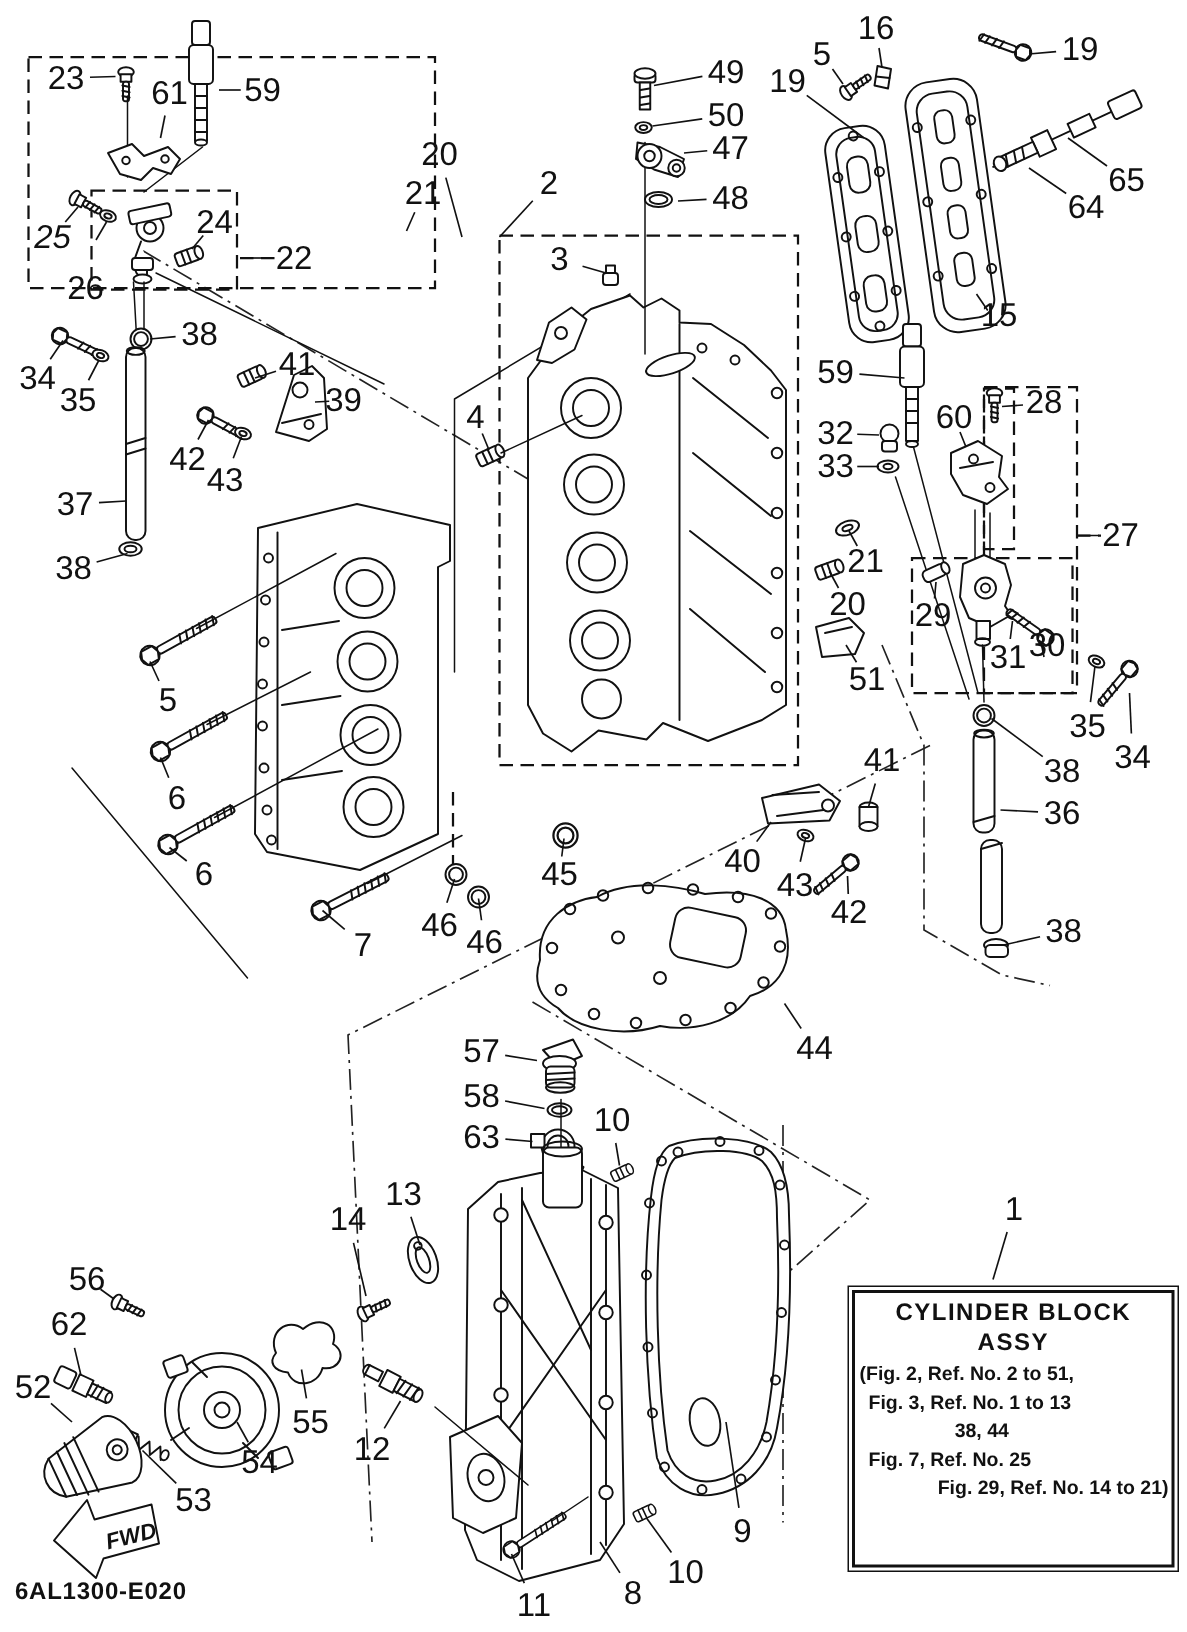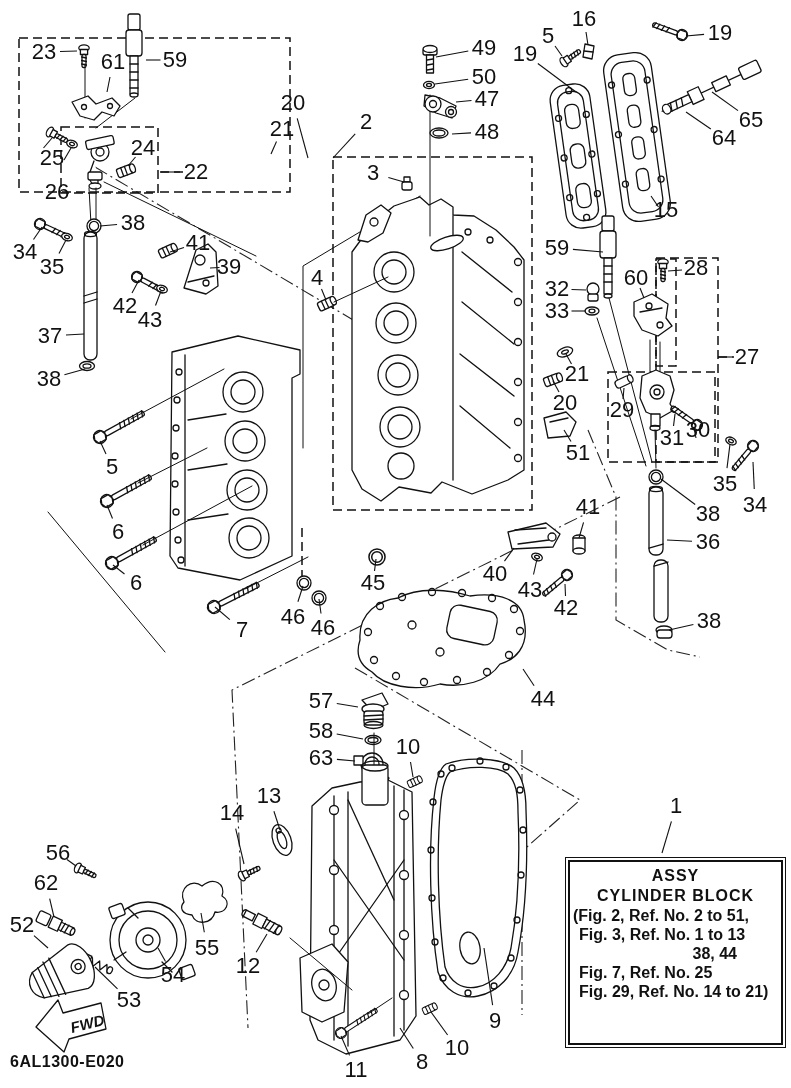--- a/index.html
+++ b/index.html
@@ -12,28 +12,28 @@
   .dash{stroke:#111;fill:none;stroke-width:1.5;stroke-dasharray:9 5;}
   .chain{stroke:#222;fill:none;stroke-width:1.1;stroke-dasharray:14 4 2 4;}
   #leader-layer line{stroke:#111;stroke-width:1.1;}
   .callout{position:absolute;transform:translate(-50%,-50%);font-size:22px;font-weight:400;
            color:#111;letter-spacing:0;white-space:nowrap;line-height:1;cursor:pointer;}
   #info-box{position:absolute;left:565px;top:857px;width:221px;height:191px;
             border:1.5px solid #111;background:#fff;box-sizing:border-box;padding:2px;}
   #info-box .inner{border:2px solid #111;width:100%;height:100%;box-sizing:border-box;
             padding:4px 2px 0 2px;}
   .ib-title{font-weight:bold;font-size:16px;text-align:center;letter-spacing:1px;line-height:20px;}
-  .ib-line{font-weight:bold;font-size:16px;line-height:19px;white-space:nowrap;}
+  .ib-line{font-weight:bold;font-size:13px;line-height:19px;white-space:nowrap;}
   .ib-line.l0{padding-left:1px;}
   .ib-line.l1{text-align:right;padding-right:35px;}
   .ib-line.l2{padding-left:7px;}
   .ib-line.l3{padding-left:7px;}
-  .ib-line.l4{text-align:right;padding-right:42px;}
+  .ib-line.l4{text-align:center;padding-right:42px;}
   .ib-line.l5{padding-left:7px;}
-  .ib-line.l6{padding-left:7px;}
+  .ib-line.l6{padding-left:7px;text-align:right;}
   #fig-code{position:absolute;left:10px;top:1053px;font-size:16px;font-weight:bold;letter-spacing:.5px;}
   .fwd-text{font-size:15px;font-weight:bold;font-style:italic;fill:#111;}
 </style>
 </head>
 <body>
 
 <div id="page">
 
 <svg id="fig-svg" width="791" height="1088" viewBox="0 0 791 1088">
   <defs>
@@ -619,21 +619,21 @@
       <div class="callout" style="left: 548px; top: 36px;">5</div>
       <div class="callout" style="left: 525px; top: 54px;">19</div>
       <div class="callout" style="left: 720px; top: 33px;">19</div>
       <div class="callout" style="left: 293px; top: 103px;">20</div>
       <div class="callout" style="left: 282px; top: 129px;">21</div>
       <div class="callout" style="left: 565px; top: 403px;">20</div>
       <div class="callout" style="left: 577px; top: 374px;">21</div>
       <div class="callout" style="left: 196px; top: 172px;">22</div>
       <div class="callout" style="left: 44px; top: 52px;">23</div>
       <div class="callout" style="left: 143px; top: 148px;">24</div>
-      <div class="callout" style="left: 52px; top: 158px;">25</div>
+      <div class="callout" style="left: 35px; top: 158px; font-style: italic;">25</div>
       <div class="callout" style="left: 57px; top: 172px; margin-top: 20px;">26</div>
       <div class="callout" style="left: 747px; top: 357px;">27</div>
       <div class="callout" style="left: 696px; top: 268px;">28</div>
       <div class="callout" style="left: 622px; top: 410px;">29</div>
       <div class="callout" style="left: 698px; top: 430px;">30</div>
       <div class="callout" style="left: 672px; top: 438px;">31</div>
       <div class="callout" style="left: 557px; top: 289px;">32</div>
       <div class="callout" style="left: 557px; top: 311px;">33</div>
       <div class="callout" style="left: 25px; top: 252px;">34</div>
       <div class="callout" style="left: 52px; top: 267px;">35</div>
@@ -674,22 +674,22 @@
       <div class="callout" style="left: 636px; top: 278px;">60</div>
       <div class="callout" style="left: 113px; top: 62px;">61</div>
       <div class="callout" style="left: 46px; top: 883px;">62</div>
       <div class="callout" style="left: 321px; top: 758px;">63</div>
       <div class="callout" style="left: 724px; top: 138px;">64</div>
       <div class="callout" style="left: 751px; top: 120px;">65</div>
     </div>
 
 <div id="info-box">
   <div class="inner">
+    <div class="ib-title">CYLINDER BLOCK</div>
     <div class="ib-title">ASSY</div>
-    <div class="ib-title">CYLINDER BLOCK</div>
     <div class="ib-line l0">(Fig. 2, Ref. No. 2 to 51,</div>
     <div class="ib-line l2">Fig. 3, Ref. No. 1 to 13</div>
     <div class="ib-line l4">38, 44</div>
     <div class="ib-line l5">Fig. 7, Ref. No. 25</div>
     <div class="ib-line l6">Fig. 29, Ref. No. 14 to 21)</div>
   </div>
 </div>
 
 <div id="fig-code">6AL1300-E020</div>
 

